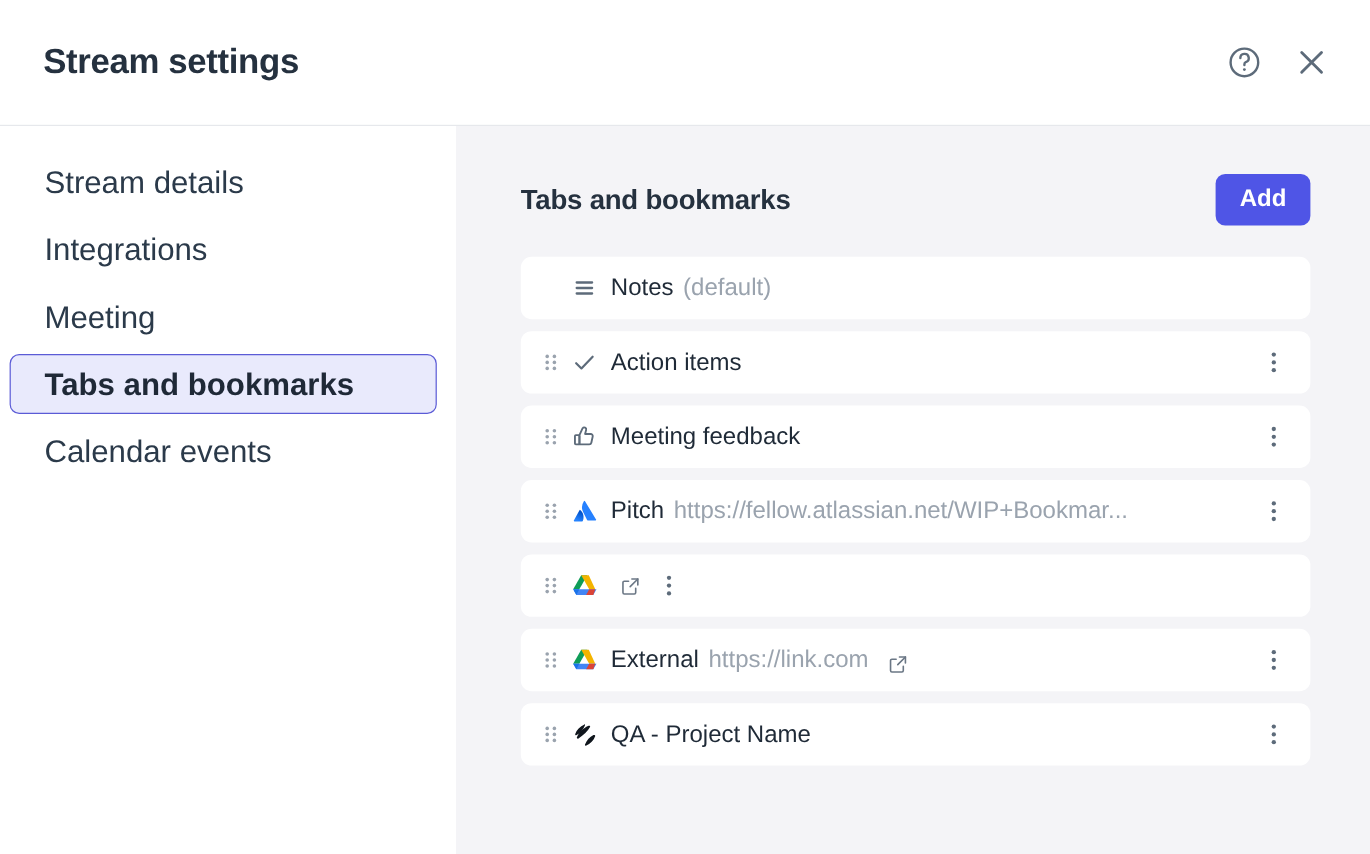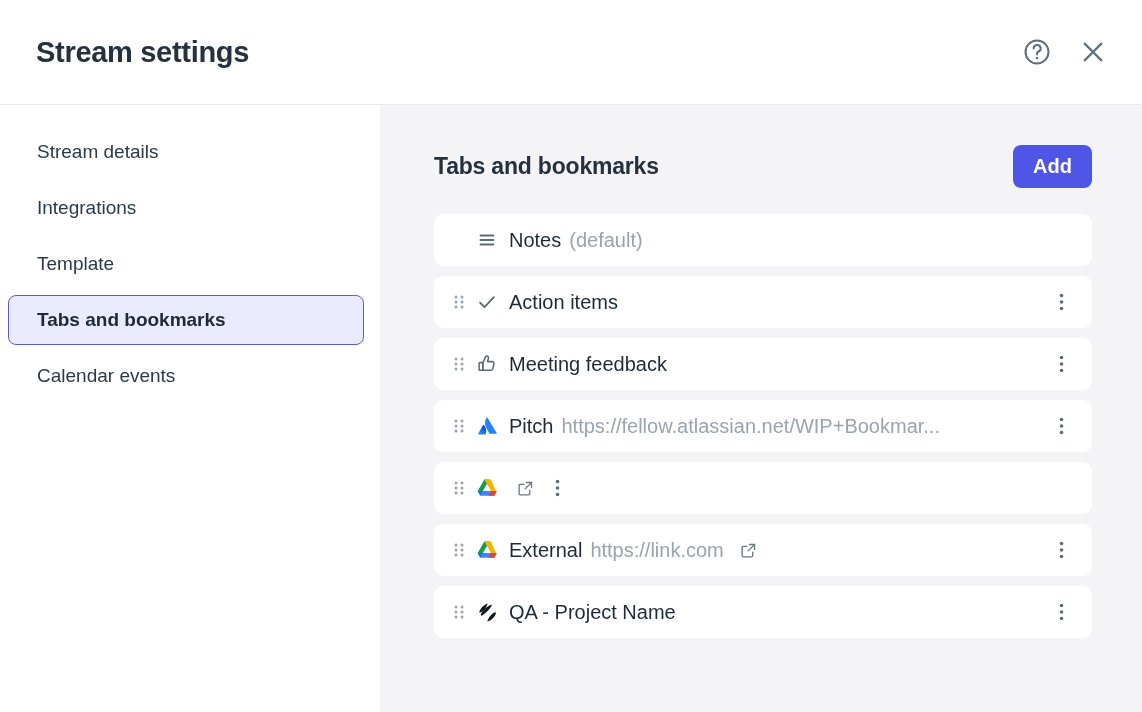--- a/index.html
+++ b/index.html
@@ -68,21 +68,21 @@
     background: #ffffff;
     padding: 22px 16px 0 8px;
   }
   .nav-item {
     height: 50px;
     display: flex;
     align-items: center;
     padding: 0 18px 0 28px;
     border-radius: 8px;
     border: 1px solid transparent;
-    font-size: 19px;
+    font-size: 26px;
     color: #2b3a4a;
     cursor: pointer;
     margin-bottom: 6px;
     white-space: nowrap;
   }
   .nav-item.active {
     background: #e9eafc;
     border-color: #5b5bd6;
     font-weight: 700;
     color: #1f2937;
@@ -146,21 +146,21 @@
     flex: 0 0 30px;
     display: flex;
     align-items: center;
     justify-content: center;
     margin-right: 7px;
   }
   .row-text {
     flex: 1 1 auto;
     min-width: 0;
     display: flex;
-    align-items: center;
+    align-items: flex-end;
     gap: 8px;
     overflow: hidden;
     white-space: nowrap;
   }
   .row-label {
     font-size: 20px;
     color: #1f2a37;
     flex: 0 0 auto;
   }
   .row-sub {
@@ -216,21 +216,21 @@
   <div class="body">
 
     <nav class="sidebar">
       <div class="nav-item">
         <span>Stream details</span>
       </div>
       <div class="nav-item">
         <span>Integrations</span>
       </div>
       <div class="nav-item">
-        <span>Template</span>
+        <span>Meeting</span>
       </div>
       <div class="nav-item active">
         <span>Tabs and bookmarks</span>
       </div>
       <div class="nav-item">
         <span>Calendar events</span>
       </div>
     </nav>
 
     <main class="main">

